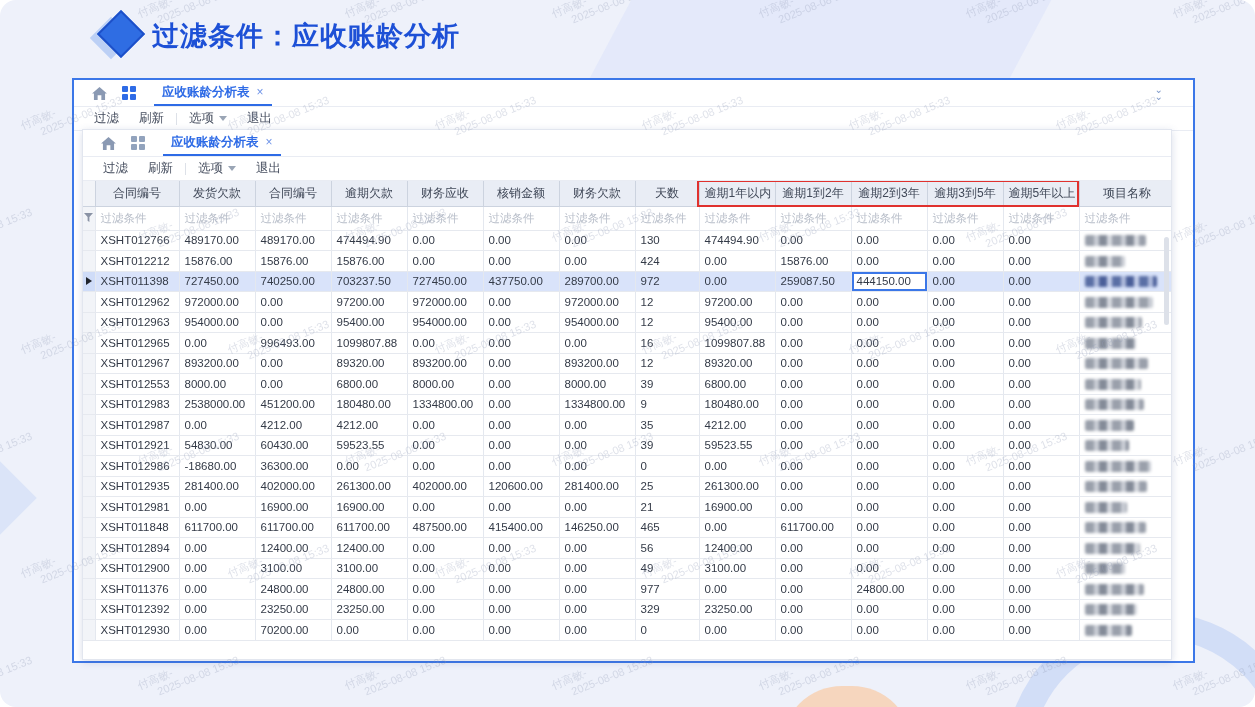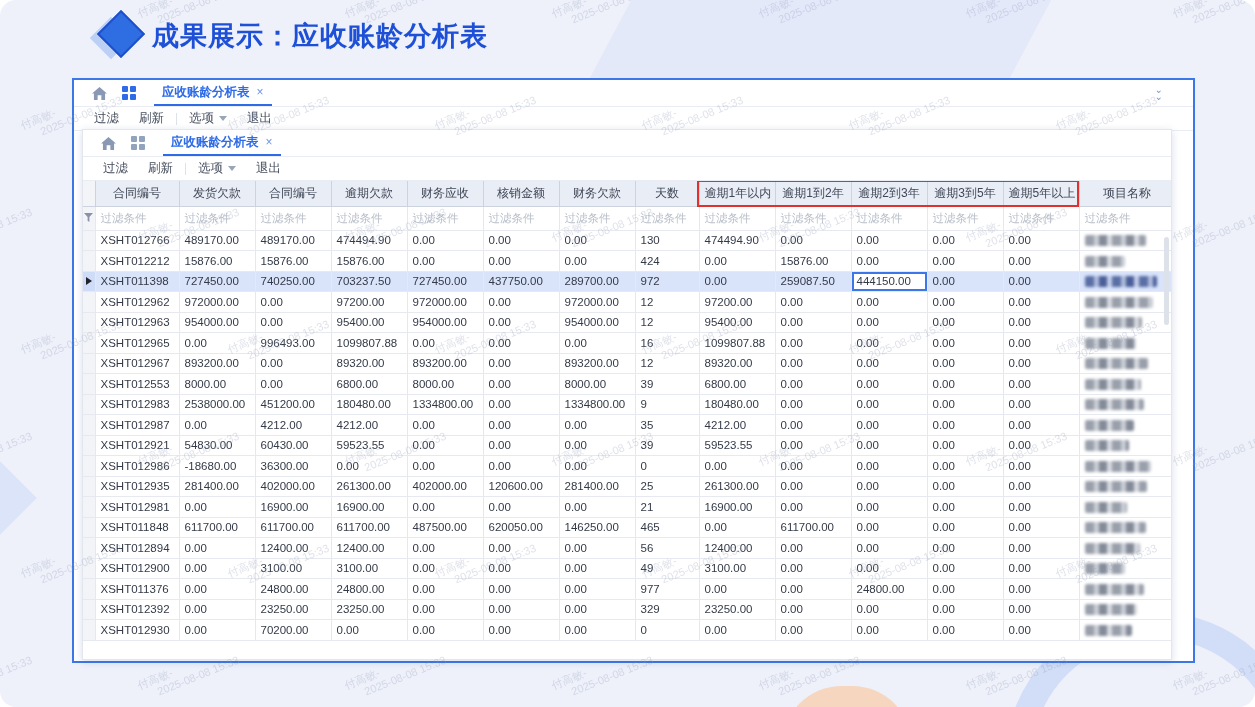--- a/index.html
+++ b/index.html
@@ -77,21 +77,21 @@
   <div class="deco deco-band"></div>
   <div class="deco deco-ring"></div>
   <div class="deco deco-peach"></div>
   <div class="deco deco-diamond"></div>
 
   <div class="slide-header">
     <div class="diamond-wrap">
       <div class="diamond-back"></div>
         <div class="diamond-front"></div>
     </div>
-    <div class="slide-title">成果展示：应收账龄分析表</div>
+    <div class="slide-title">过滤条件：应收账龄分析</div>
   </div>
 
   <div class="window-outer">
 
     <div class="tabbar">
       <span class="icon-btn">
         <svg width="15" height="13" viewBox="0 0 16 14">
             <path d="M8 0L0 7h2v7h4V9h4v5h4V7h2z" fill="#8a99b3"></path>
           </svg>
       </span>
@@ -478,21 +478,21 @@
                   <div class="redacted" style="width: 50%;"></div>
                 </td>
               </tr>
               <tr>
                 <td class="gutter"></td>
                 <td>XSHT011848</td>
                 <td>611700.00</td>
                 <td>611700.00</td>
                 <td>611700.00</td>
                 <td>487500.00</td>
-                <td>620050.00</td>
+                <td>415400.00</td>
                 <td>146250.00</td>
                 <td>465</td>
                 <td>0.00</td>
                 <td>611700.00</td>
                 <td>0.00</td>
                 <td>0.00</td>
                 <td>0.00</td>
                 <td>
                   <div class="redacted" style="width: 72%;"></div>
                 </td>

